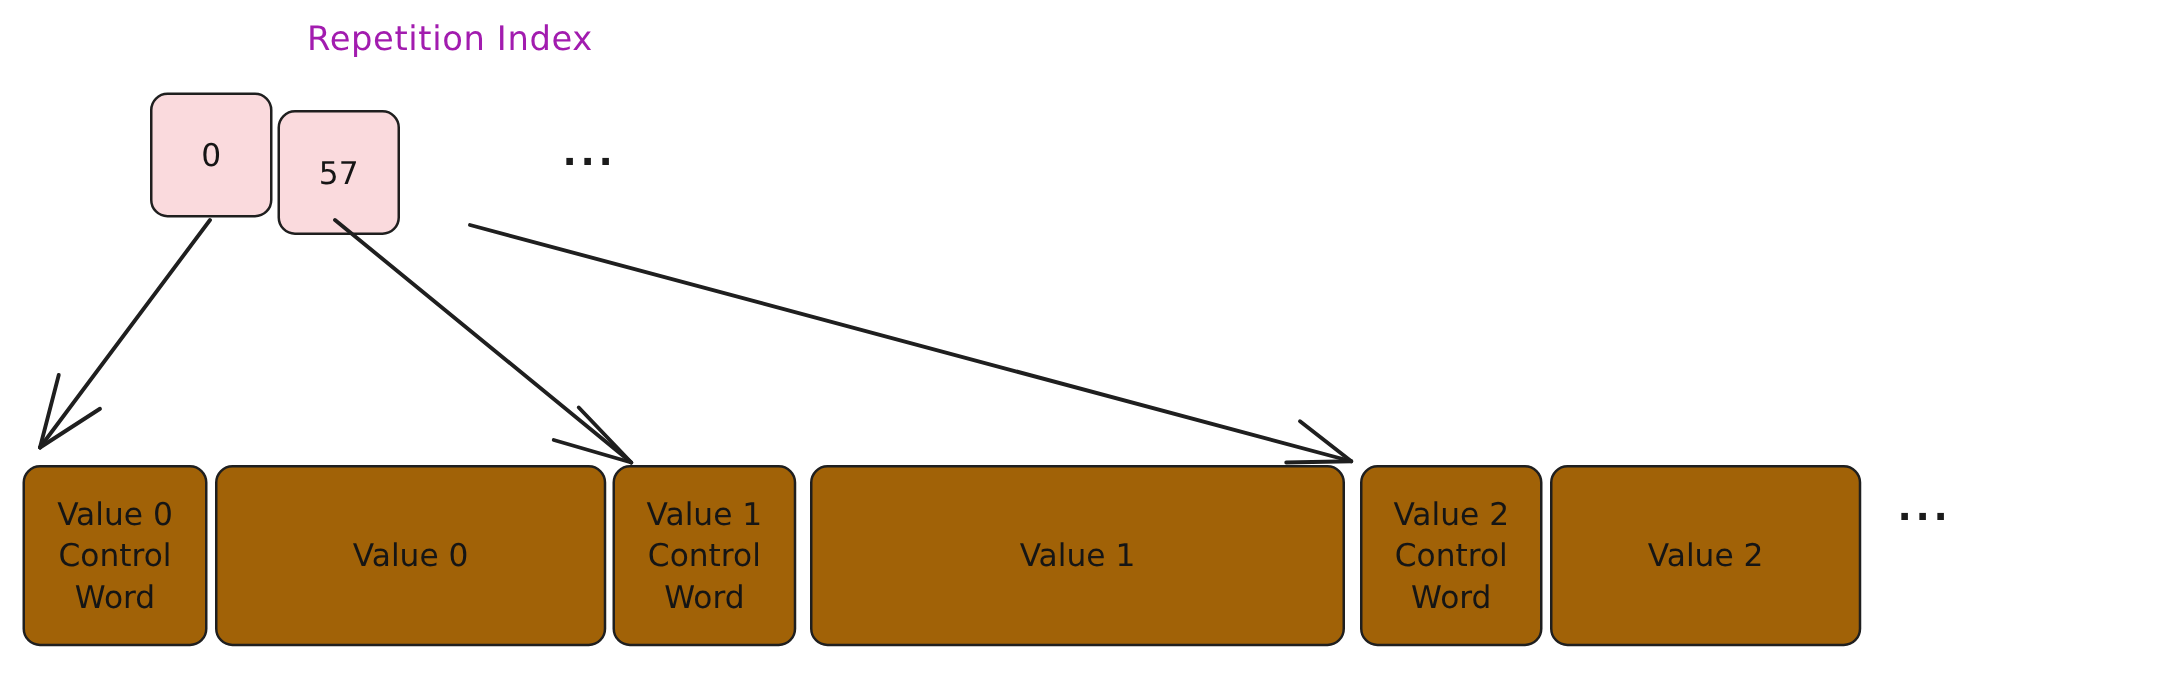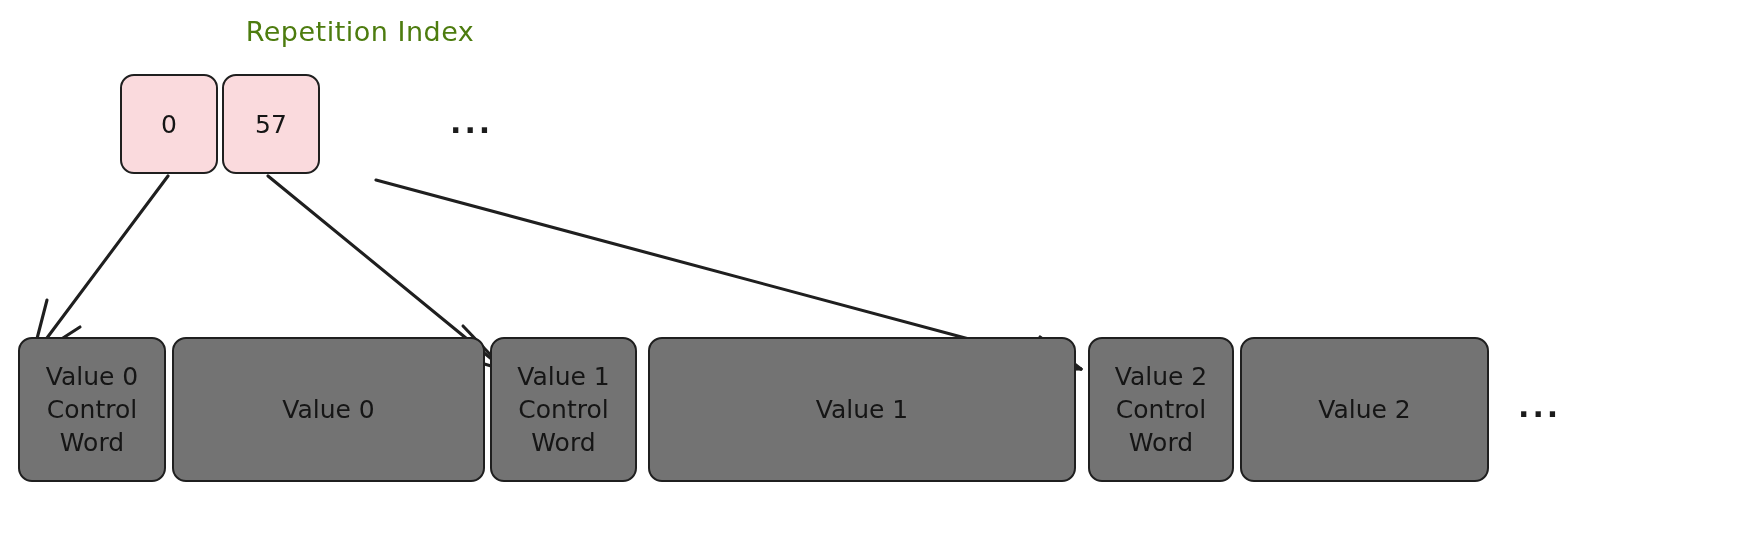--- a/index.html
+++ b/index.html
@@ -24,21 +24,21 @@
     width: 1745px;
     height: 554px;
   }
   .title {
     position: absolute;
     left: 225px;
     top: 16px;
     width: 270px;
     text-align: center;
     font-size: 27px;
-    color: #4d7c0f;
+    color: #a21caf;
     font-family: "DejaVu Sans", sans-serif;
     letter-spacing: 0.5px;
     white-space: nowrap;
   }
   .node {
     position: absolute;
     box-sizing: border-box;
     border: 2.2px solid #1f1f1f;
     border-radius: 14px;
     display: flex;
@@ -50,43 +50,44 @@
     line-height: 1.32;
     font-family: "DejaVu Sans", sans-serif;
     padding: 2px 4px;
     white-space: pre-line;
   }
   .node.pink {
     background: #fadadd;
     border-color: #1f1f1f;
   }
   .node.blue {
-    background: #737373;
+    background: #a16207;
     border-color: #1f1f1f;
+    margin-top: 35px;
   }
   .ellipsis {
     position: absolute;
     color: #1b1b1b;
     font-size: 30px;
     font-weight: 700;
     letter-spacing: 3px;
     font-family: "DejaVu Sans", sans-serif;
     line-height: 1;
   }
 </style>
 </head>
 <body>
 
 <div id="diagram">
 
   <div class="title">Repetition Index</div>
 
   <div class="node pink" style="left:120px; top:74px; width:98px; height:100px;">0</div>
 
-  <div class="node pink" style="left:222px; top:74px; width:98px; height:100px;">57</div>
+  <div class="node pink" style="left:222px; top:88px; width:98px; height:100px;">57</div>
 
 
   <div class="ellipsis" style="left:450px; top:108px;">...</div>
 
   <svg class="svg-layer" viewBox="0 0 1745 554" xmlns="http://www.w3.org/2000/svg">
     <g fill="none" stroke="#1f1f1f" stroke-width="3.1" stroke-linecap="round" stroke-linejoin="round">
 
       <g>
         <path d="M 168 176 L 32 358"></path>
         <path d="M 32 358 L 47 300"></path>

